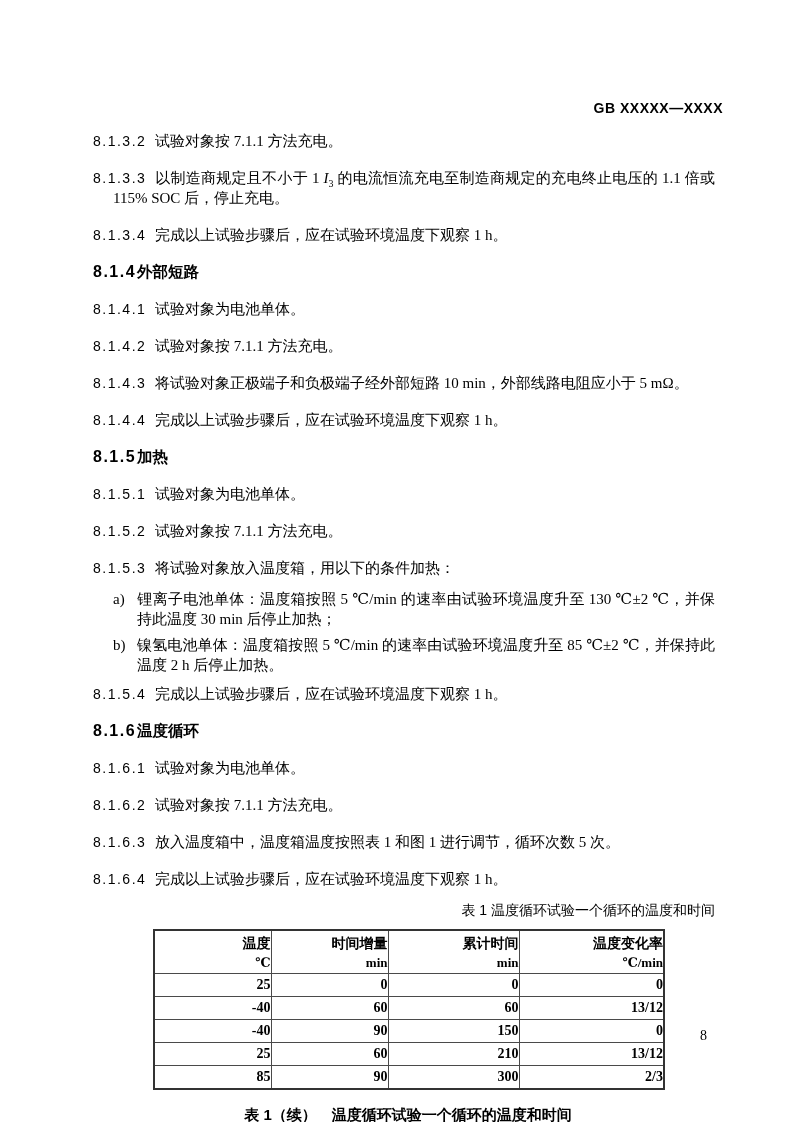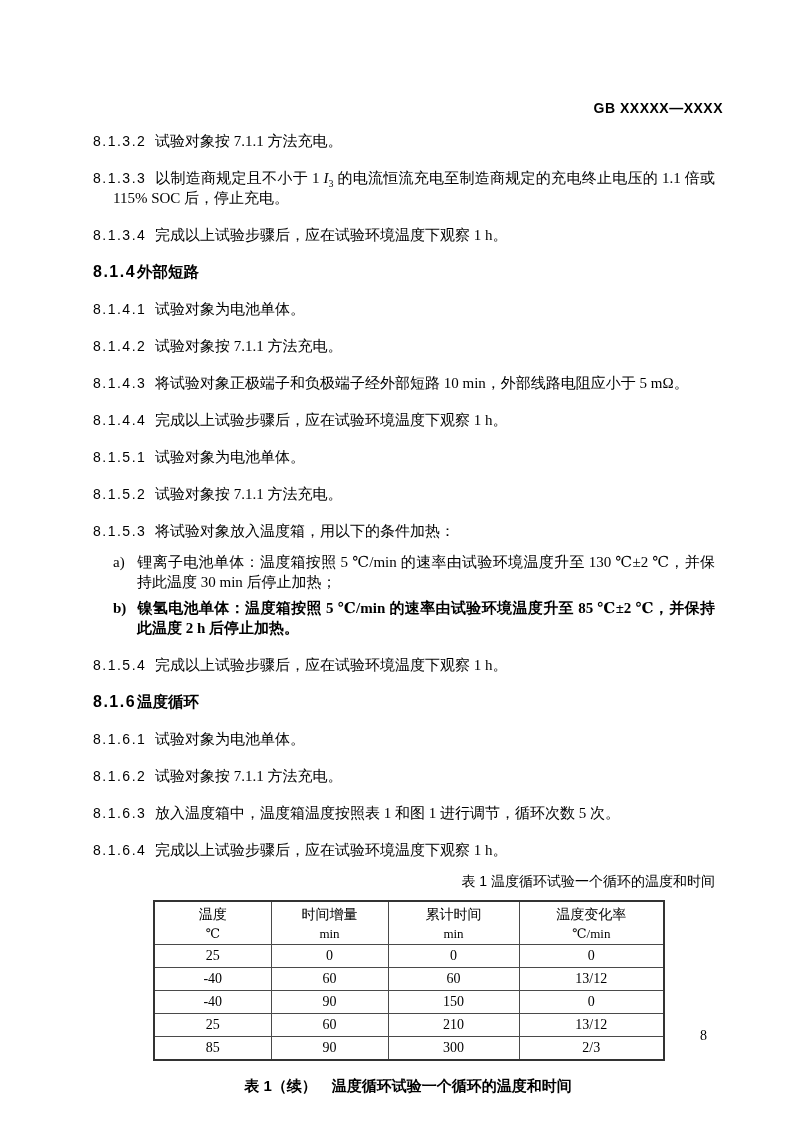--- a/index.html
+++ b/index.html
@@ -44,40 +44,40 @@
     font-size:16px; letter-spacing:1.5px; font-weight:bold;
   }
   .var { font-style:italic; font-family:"Liberation Serif","DejaVu Serif",serif; }
   sub.var-sub { font-size:10px; line-height:0; }
   .list-item {
     margin:0 0 6px 0;
     font-size:15px; line-height:20px;
     text-align:justify;
     padding-left:44px; text-indent:-24px;
   }
-  .list-item.last { margin-bottom:11px;font-weight:bold; }
+  .list-item.last { margin-bottom:3px; }
   .list-item .marker { display:inline-block; width:24px; text-indent:0; }
   .table-title {
     margin:6px 0 9px 0;
     text-align:right;
     font-family:"Liberation Sans","DejaVu Sans",sans-serif;
     font-weight:normal; font-size:14px; line-height:20px;
   }
   table.t1 {
     border-collapse:collapse;
     table-layout:fixed;
     width:510px;
     margin-left:60px;
     border:2px solid #333;
   }
   table.t1 th, table.t1 td {
     border:1px solid #4a4a4a;
-    text-align:center;
+    text-align:right;
     padding:0;
-    font-weight:normal;
+    font-weight:bold;
   }
   table.t1 th { height:42px; font-size:14px; }
   table.t1 th .h-label { line-height:20px; padding-top:2px; }
   table.t1 th .h-unit  { line-height:18px; font-size:13px; font-family:"Liberation Serif","DejaVu Serif",serif; }
   table.t1 td { height:22px; line-height:22px; font-size:14px; }
   .table-caption {
     width:630px;
     margin-top:15px;
     text-align:center;
     font-family:"Liberation Sans","DejaVu Sans",sans-serif;
@@ -106,20 +106,21 @@
     <p class="clause heading"><span class="num">8.1.4</span><span>外部短路</span></p>
 
     <p class="clause"><span class="num">8.1.4.1</span><span>试验对象为电池单体。</span></p>
 
     <p class="clause"><span class="num">8.1.4.2</span><span>试验对象按 7.1.1 方法充电。</span></p>
 
     <p class="clause"><span class="num">8.1.4.3</span><span>将试验对象正极端子和负极端子经外部短路 10 min，外部线路电阻应小于 5 mΩ。</span></p>
 
     <p class="clause"><span class="num">8.1.4.4</span><span>完成以上试验步骤后，应在试验环境温度下观察 1 h。</span></p>
 
+    <p class="clause heading"><span class="num">8.1.5</span><span>加热</span></p>
 
     <p class="clause"><span class="num">8.1.5.1</span><span>试验对象为电池单体。</span></p>
 
     <p class="clause"><span class="num">8.1.5.2</span><span>试验对象按 7.1.1 方法充电。</span></p>
 
     <p class="clause"><span class="num">8.1.5.3</span><span>将试验对象放入温度箱，用以下的条件加热：</span></p>
 
     <p class="list-item"><span class="marker">a)</span><span>锂离子电池单体：温度箱按照 5 ℃/min 的速率由试验环境温度升至 130 ℃±2 ℃，并保持此温度 30 min 后停止加热；</span></p>
 
     <p class="list-item last"><span class="marker">b)</span><span>镍氢电池单体：温度箱按照 5 ℃/min 的速率由试验环境温度升至 85 ℃±2 ℃，并保持此温度 2 h 后停止加热。</span></p>

